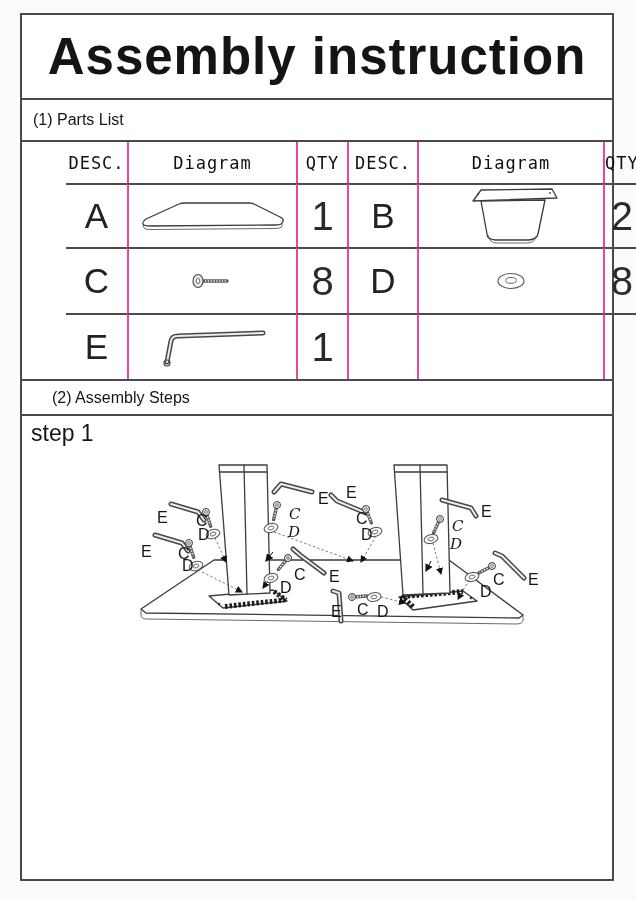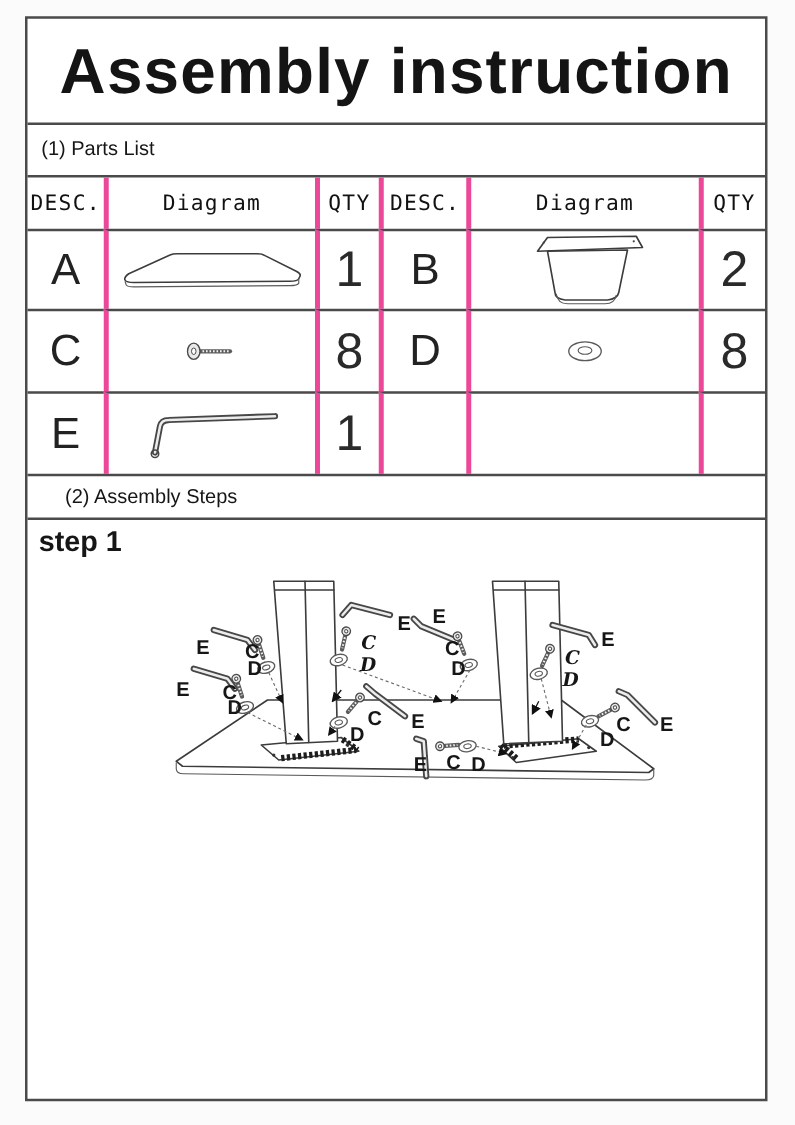--- a/index.html
+++ b/index.html
@@ -20,32 +20,32 @@
     font-family:"Liberation Sans",sans-serif;font-stretch:normal;
   }
   .sec-label{
     border-top:2px solid #4a4a4a;display:flex;align-items:center;
     font-size:16px;padding-left:11px;color:#161616;
   }
   .sec-parts-label{top:83px;height:42px;}
   .sec-steps-label{top:364px;height:35px;padding-left:30px;}
   .sec-table{top:125px;height:239px;border-top:2px solid #4a4a4a;
     display:grid;grid-template-columns:61px 169px 51px 70px 186px auto;
-    grid-template-rows:41px 64px 66px 66px;}
+    grid-template-rows:41px 64px 66px 66px;padding-left:44px;}
   .cell{
-    box-sizing:border-box;border-left:4px solid #ec4899;
+    box-sizing:border-box;border-left:2px solid #ec4899;
     display:flex;align-items:center;justify-content:center;overflow:visible;
   }
   .cell.c0{border-left:none;}
   .cell.hrow{font-family:"DejaVu Sans Mono","Liberation Mono",monospace;
     font-size:17px;letter-spacing:1px;color:#111;}
   .cell.body{border-top:2px solid #4a4a4a;}
   .desc-cell{font-size:35px;color:#222;}
   .qty-cell{font-size:40px;font-weight:400;color:#2a2a2a;}
-  .sec-step{border-top:2px solid #4a4a4a;font-weight:bold;}
+  .sec-step{border-top:2px solid #4a4a4a;}
   .sec-step1{top:399px;height:237px;}
   .sec-step2{top:636px;height:231px;}
   .step-label{position:absolute;left:9px;top:4px;font-size:23px;color:#161616;}
   svg{display:block;}
   .step-svg{position:absolute;left:0;top:0;}
   
   .ln{fill:none;stroke:#3c3c3c;stroke-width:1.3;stroke-linejoin:round;stroke-linecap:round;}
   .lnthin{fill:none;stroke:#5a5a5a;stroke-width:0.9;stroke-linejoin:round;}
   .face{fill:#fff;}
   .keydark{fill:none;stroke:#474747;stroke-width:5;stroke-linecap:round;stroke-linejoin:round;}

